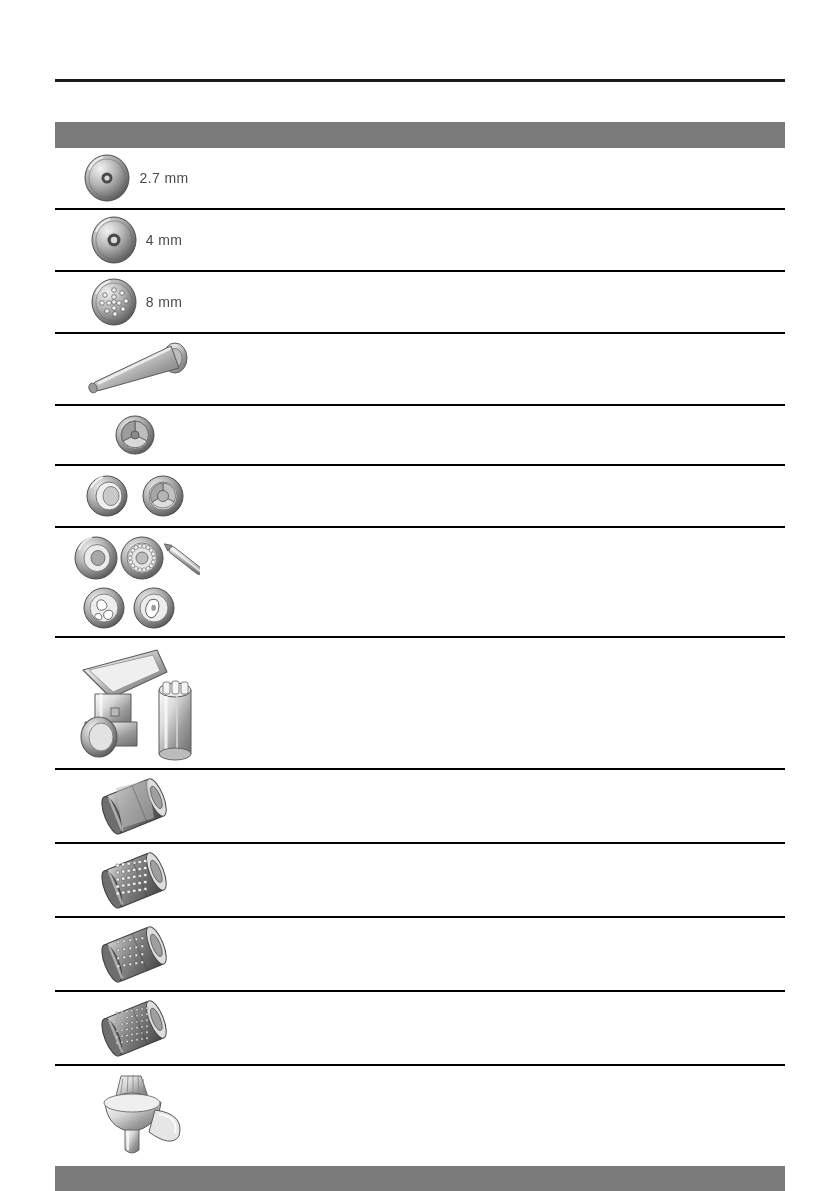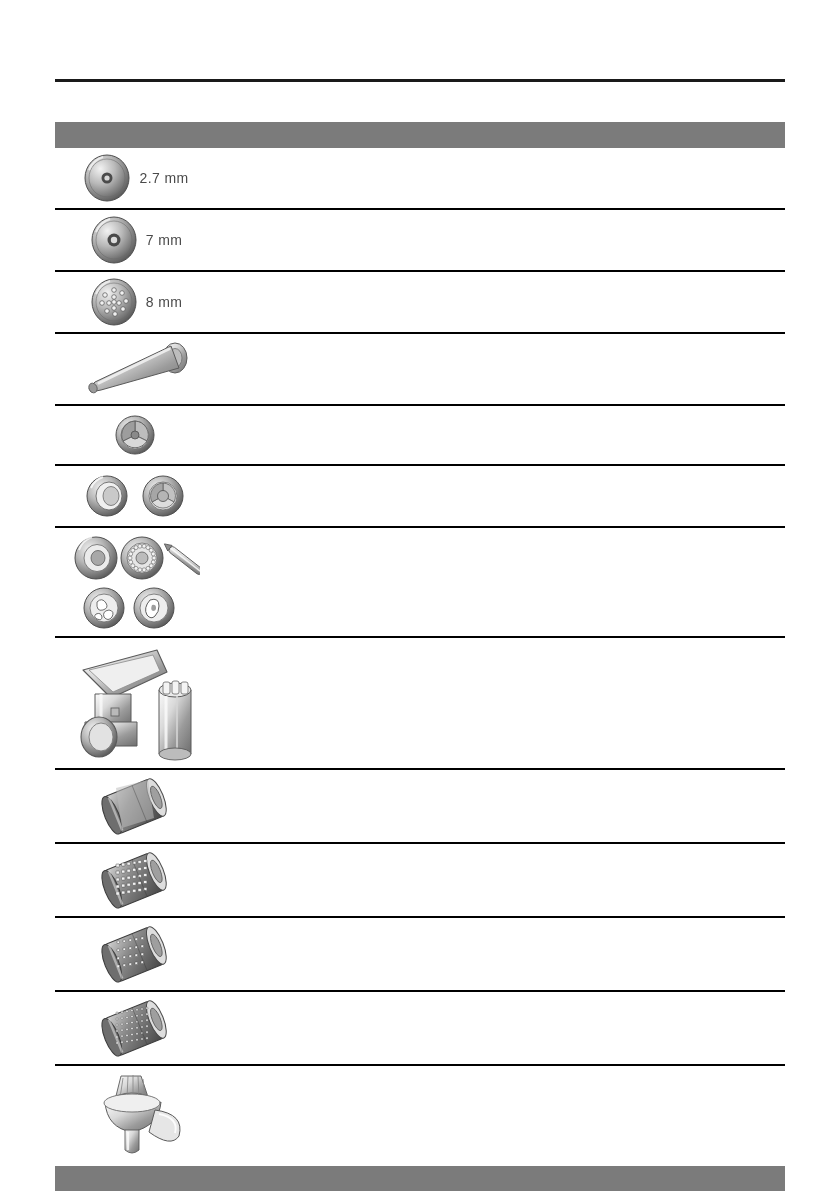--- a/index.html
+++ b/index.html
@@ -202,21 +202,21 @@
       <stop offset="100%" stop-color="#454545"></stop>
     </linearGradient>
   </defs>
     <ellipse cx="26" cy="26" rx="22" ry="23" fill="url(#rgb)" stroke="#4f4f4f" stroke-width="1"></ellipse>
     <ellipse cx="26" cy="26" rx="18" ry="19" fill="none" stroke="#6a6a6a" stroke-width="0.8" opacity="0.7"></ellipse>
     <circle cx="26" cy="26" r="6.5" fill="#4a4a4a"></circle>
          <circle cx="26" cy="26" r="3.2" fill="#dcdcdc"></circle>
     <path d="M8 18 A22 23 0 0 1 22 5" fill="none" stroke="#f4f4f4" stroke-width="2" opacity="0.8"></path>
   </svg>
             </span>
-            <span class="size-label">7 mm</span>
+            <span class="size-label">4 mm</span>
           </div>
           <div class="cell cell-shaded"></div>
           <div class="cell cell-desc"></div>
         </div>
         <div class="tbl-row" style="min-height: 43px; text-align: right;">
           <div class="cell cell-img">
             <span>
               <svg class="art" width="52" height="52" viewBox="0 0 52 52">
   <defs>
     <linearGradient id="mgc" x1="0" y1="0" x2="1" y2="1">

